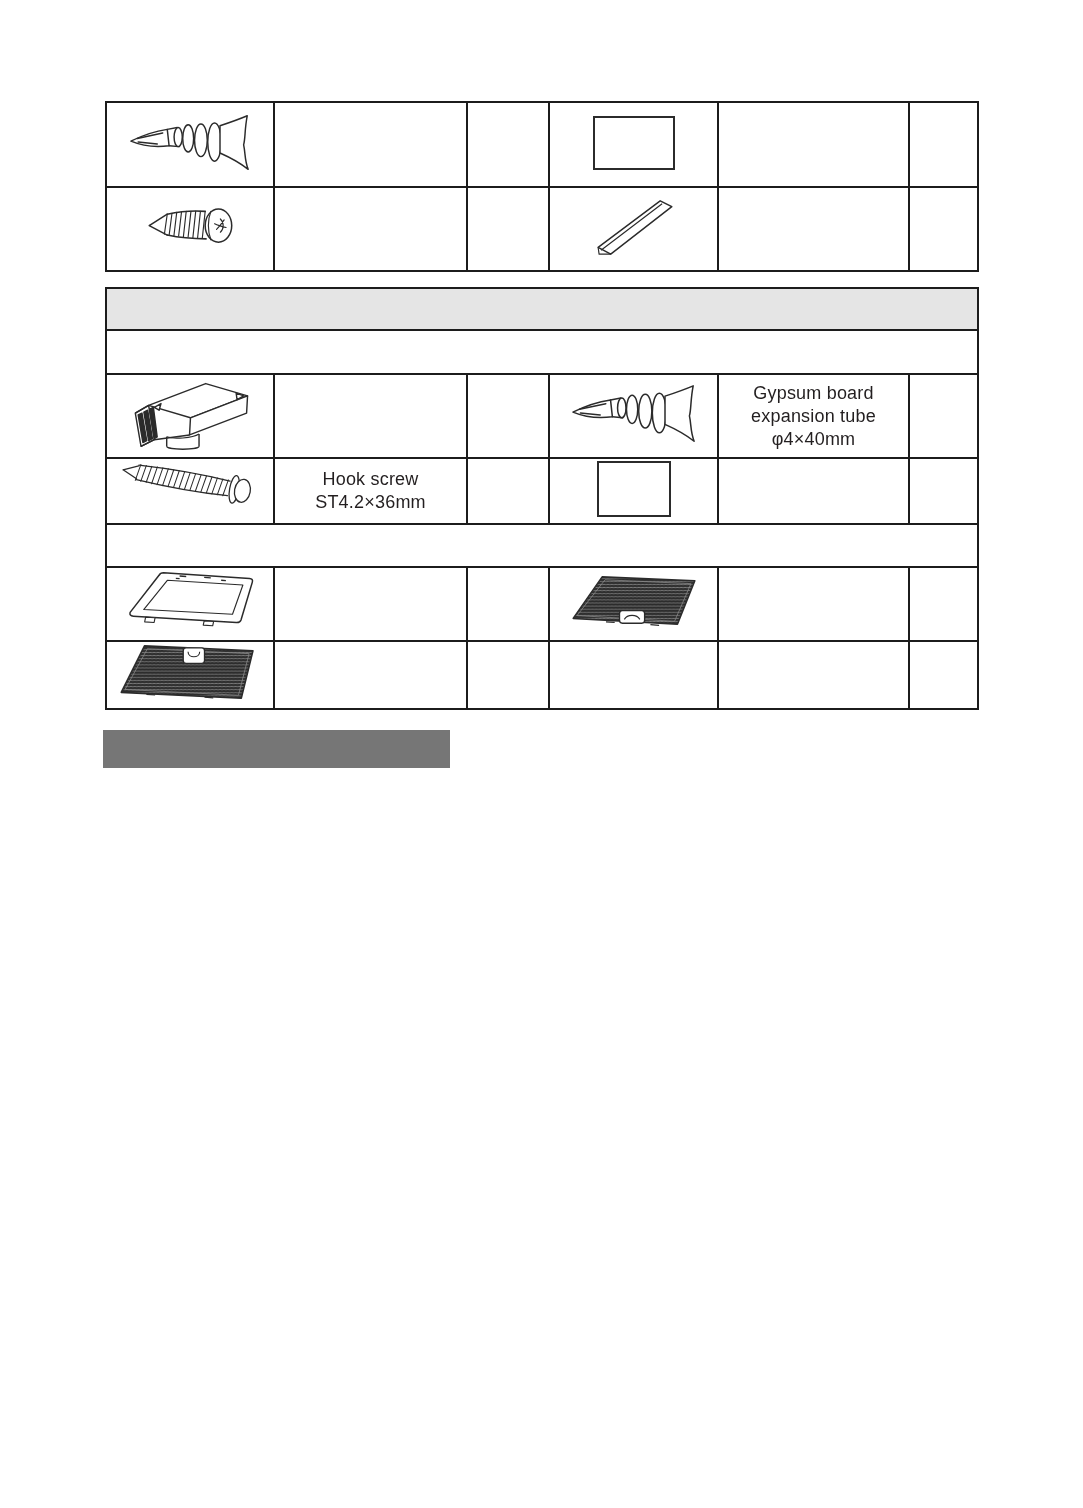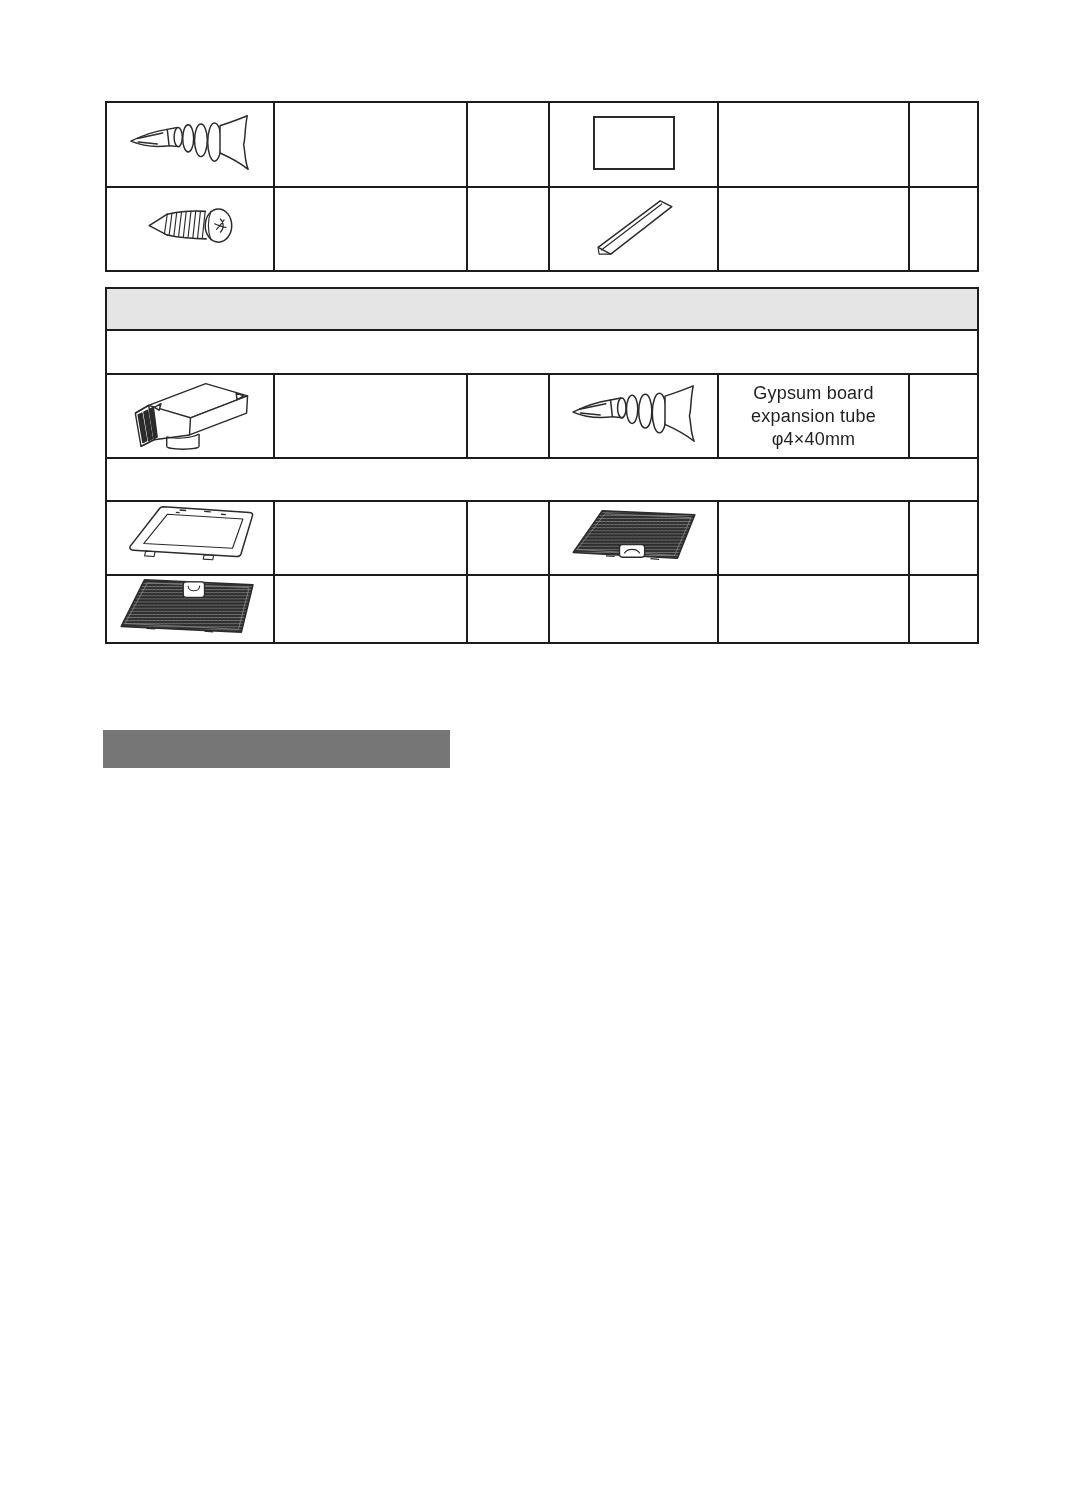--- a/index.html
+++ b/index.html
@@ -129,20 +129,43 @@
             <ellipse cx="97" cy="32" rx="7.5" ry="21" fill="#fff"></ellipse>
             <path d="M103,14 C115,10 126,6 133,3 C130,18 131,28 129,35 C131,44 130,52 134,62 C124,54 112,48 103,44 Z" fill="#fff"></path>
           </svg>
         </span>
       </td>
       <td class="lbl">Gypsum board
 expansion tube
 φ4×40mm</td>
       <td></td>
     </tr>
+    <tr style="height:66px">
+      <td>
+        <span class="ill">
+          <svg width="148" height="56" viewBox="0 0 160 58" fill="none" stroke="#2b2b2b" stroke-width="1.4" stroke-linejoin="round" stroke-linecap="round">
+            <g transform="rotate(10 80 24)">
+              <path d="M6,21 L22,14 M6,21 L22,28"></path>
+              <path d="M22,13 C55,11 95,11 122,13 M22,29 C55,31 95,31 122,29"></path>
+              <path d="M24,12 L21,30 M30,12 L27,30 M36,12 L33,30 M42,11.5 L39,30.5 M48,11.5 L45,30.5 M54,11.5 L51,30.5 M60,11.5 L57,30.5 M66,11.5 L63,30.5 M72,11.5 L69,30.5 M78,11.5 L75,30.5 M84,11.5 L81,30.5 M90,12 L87,30 M96,12 L93,30 M102,12 L99,30 M108,12 L105,30 M114,12 L111,30 M120,12 L117,30" stroke-width="1.1"></path>
+              <ellipse cx="128" cy="21" rx="5" ry="15" fill="#fff"></ellipse>
+              <ellipse cx="137" cy="21" rx="8.5" ry="12.5" fill="#fff"></ellipse>
+            </g>
+          </svg>
+        </span>
+      </td>
+      <td class="lbl">Hook screw
+ST4.2×36mm</td>
+      <td></td>
+      <td>
+        <span class="plate" style="width:70px;height:52px;"></span>
+      </td>
+      <td></td>
+      <td></td>
+    </tr>
     <tr style="height:43px">
       <td colspan="6"></td>
     </tr>
     <tr style="height:71px">
       <td>
         <span class="ill">
           <svg width="140" height="68" viewBox="0 0 146 72" fill="none" stroke="#2b2b2b" stroke-width="1.6" stroke-linejoin="round">
             <path d="M45,5 L136,11 Q140,11.5 139,15 L127,55 Q126,58 122,57.7 L13,51 Q8.5,50.7 9.6,47 L40,8 Q41.5,5 45,5 Z" fill="#fff"></path>
             <path d="M49,13 L129,18 L118,49 L24,44 Z" stroke-width="1.2"></path>
             <path d="M62,8.5 l7,0.5 M88,10 l7,0.5 M58,11 l4,0.3 M106,13 l5,0.4" stroke-width="1.4"></path>

